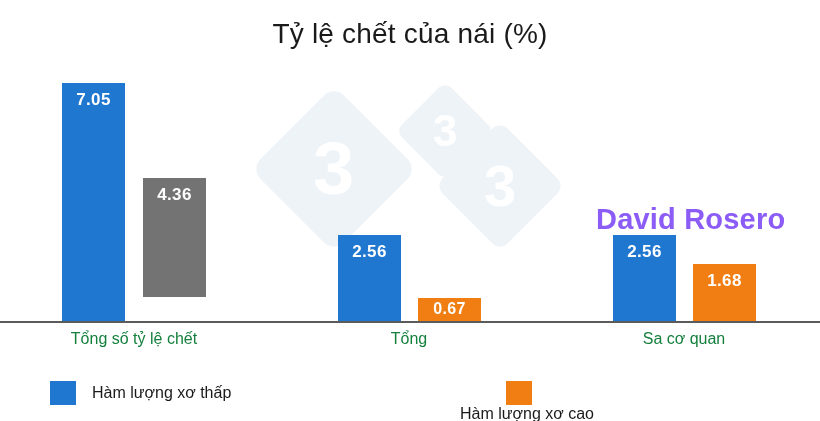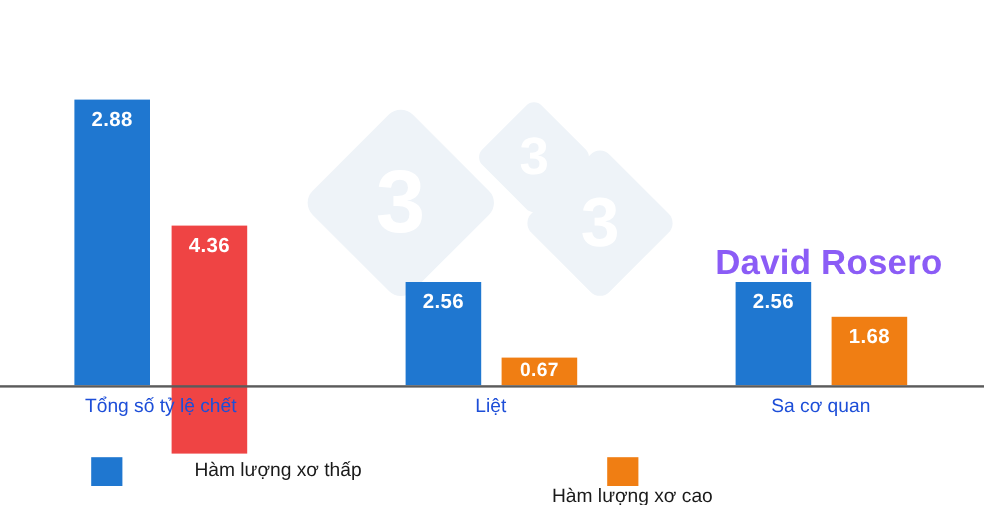--- a/index.html
+++ b/index.html
@@ -127,21 +127,21 @@
     height: 2px;
     background: #5b5b5b;
   }
 
   
   .cat-label {
     position: absolute;
     top: 330px;
     text-align: center;
     font-size: 16px;
-    color: #1d4ed8;
+    color: #15803d;
     white-space: nowrap;
   }
 
   
   #legend {
     position: absolute;
     left: 0;
     top: 379px;
     width: 820px;
     height: 30px;
@@ -175,27 +175,28 @@
     <div class="wm-tile wm-small-top">
       <span>3</span>
     </div>
     <div class="wm-tile wm-small-bot">
       <span>3</span>
     </div>
   </div>
 
   <div id="watermark-author">David Rosero</div>
 
+  <div id="chart-title">Tỷ lệ chết của nái (%)</div>
 
   <div id="plot-area">
 
     <div class="bar" style="left:62px; top:83px; width:63px; height:238px; background:#1f77d0;">
-      <span class="bar-label">2.88</span>
-    </div>
-    <div class="bar" style="left:143px; top:188px; width:63px; height:190px; background:#ef4444;">
+      <span class="bar-label">7.05</span>
+    </div>
+    <div class="bar" style="left:143px; top:178px; width:63px; height:119px; background:#737373;">
       <span class="bar-label">4.36</span>
     </div>
 
     <div class="bar" style="left:338px; top:235px; width:63px; height:86px; background:#1f77d0;">
       <span class="bar-label">2.56</span>
     </div>
     <div class="bar" style="left:418px; top:298px; width:63px; height:23px; background:#f07e13;padding-left:24px;">
       <span class="bar-label" style="top:2px; font-size:16px;">0.67</span>
     </div>
 
@@ -203,25 +204,25 @@
       <span class="bar-label">2.56</span>
     </div>
     <div class="bar" style="left:693px; top:264px; width:63px; height:57px; background:#f07e13;padding-left:40px;">
       <span class="bar-label">1.68</span>
     </div>
 
     <div id="axis-line"></div>
   </div>
 
   <div class="cat-label" style="left:34px; width:200px;">Tổng số tỷ lệ chết</div>
-  <div class="cat-label" style="left:309px; width:200px;">Liệt</div>
+  <div class="cat-label" style="left:309px; width:200px;">Tổng</div>
   <div class="cat-label" style="left:584px; width:200px;">Sa cơ quan</div>
 
   <div id="legend">
-    <div class="legend-item" style="left:76px; top:2px;gap:44px;">
+    <div class="legend-item" style="left:50px; top:2px;">
       <span class="legend-swatch" style="background:#1f77d0;"></span>
       <span class="legend-text">Hàm lượng xơ thấp</span>
     </div>
     <div class="legend-item" style="left:444px; top:2px;flex-direction:column;">
       <span class="legend-swatch" style="background:#f07e13;"></span>
       <span class="legend-text">Hàm lượng xơ cao</span>
     </div>
   </div>
 
 </div>

